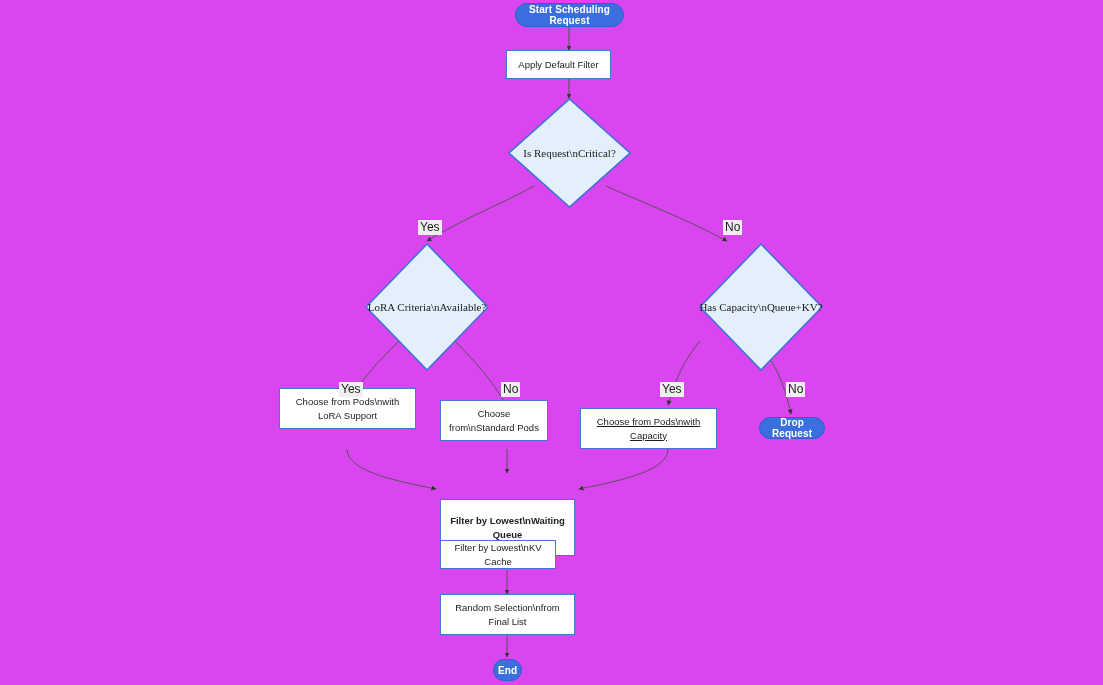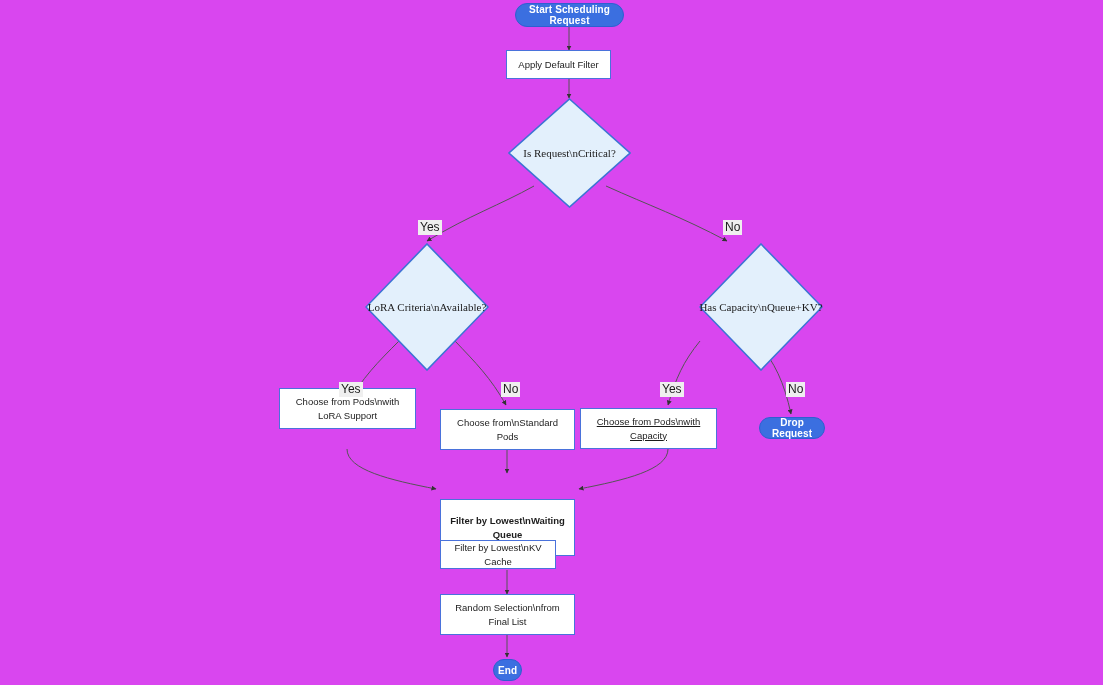--- a/index.html
+++ b/index.html
@@ -158,21 +158,21 @@
     <svg class="diamond-shape" viewBox="0 0 124 128" preserveAspectRatio="none">
       <polygon points="62,1 123,64 62,127 1,64" fill="#e3f0fc" stroke="#3d74d4" stroke-width="1.6"></polygon>
     </svg>
     <span class="dlabel">Has Capacity\nQueue+KV?</span>
   </div>
 
   <div class="node process" style="left:279px; top:388px; width:137px; height:41px;">
     <span>Choose from Pods\nwith LoRA Support</span>
   </div>
 
-  <div class="node process" style="left:440px; top:409px; width:135px; height:41px;justify-content:flex-end;">
+  <div class="node process" style="left:440px; top:400px; width:108px; height:41px;justify-content:flex-end;">
     <span>Choose from\nStandard Pods</span>
   </div>
 
   <div class="node process" style="left:580px; top:408px; width:137px; height:41px;text-decoration:underline;">
     <span>Choose from Pods\nwith Capacity</span>
   </div>
 
   <div class="node terminal" style="left:759px; top:417px; width:66px; height:22px;">
     <span>Drop Request</span>
   </div>

